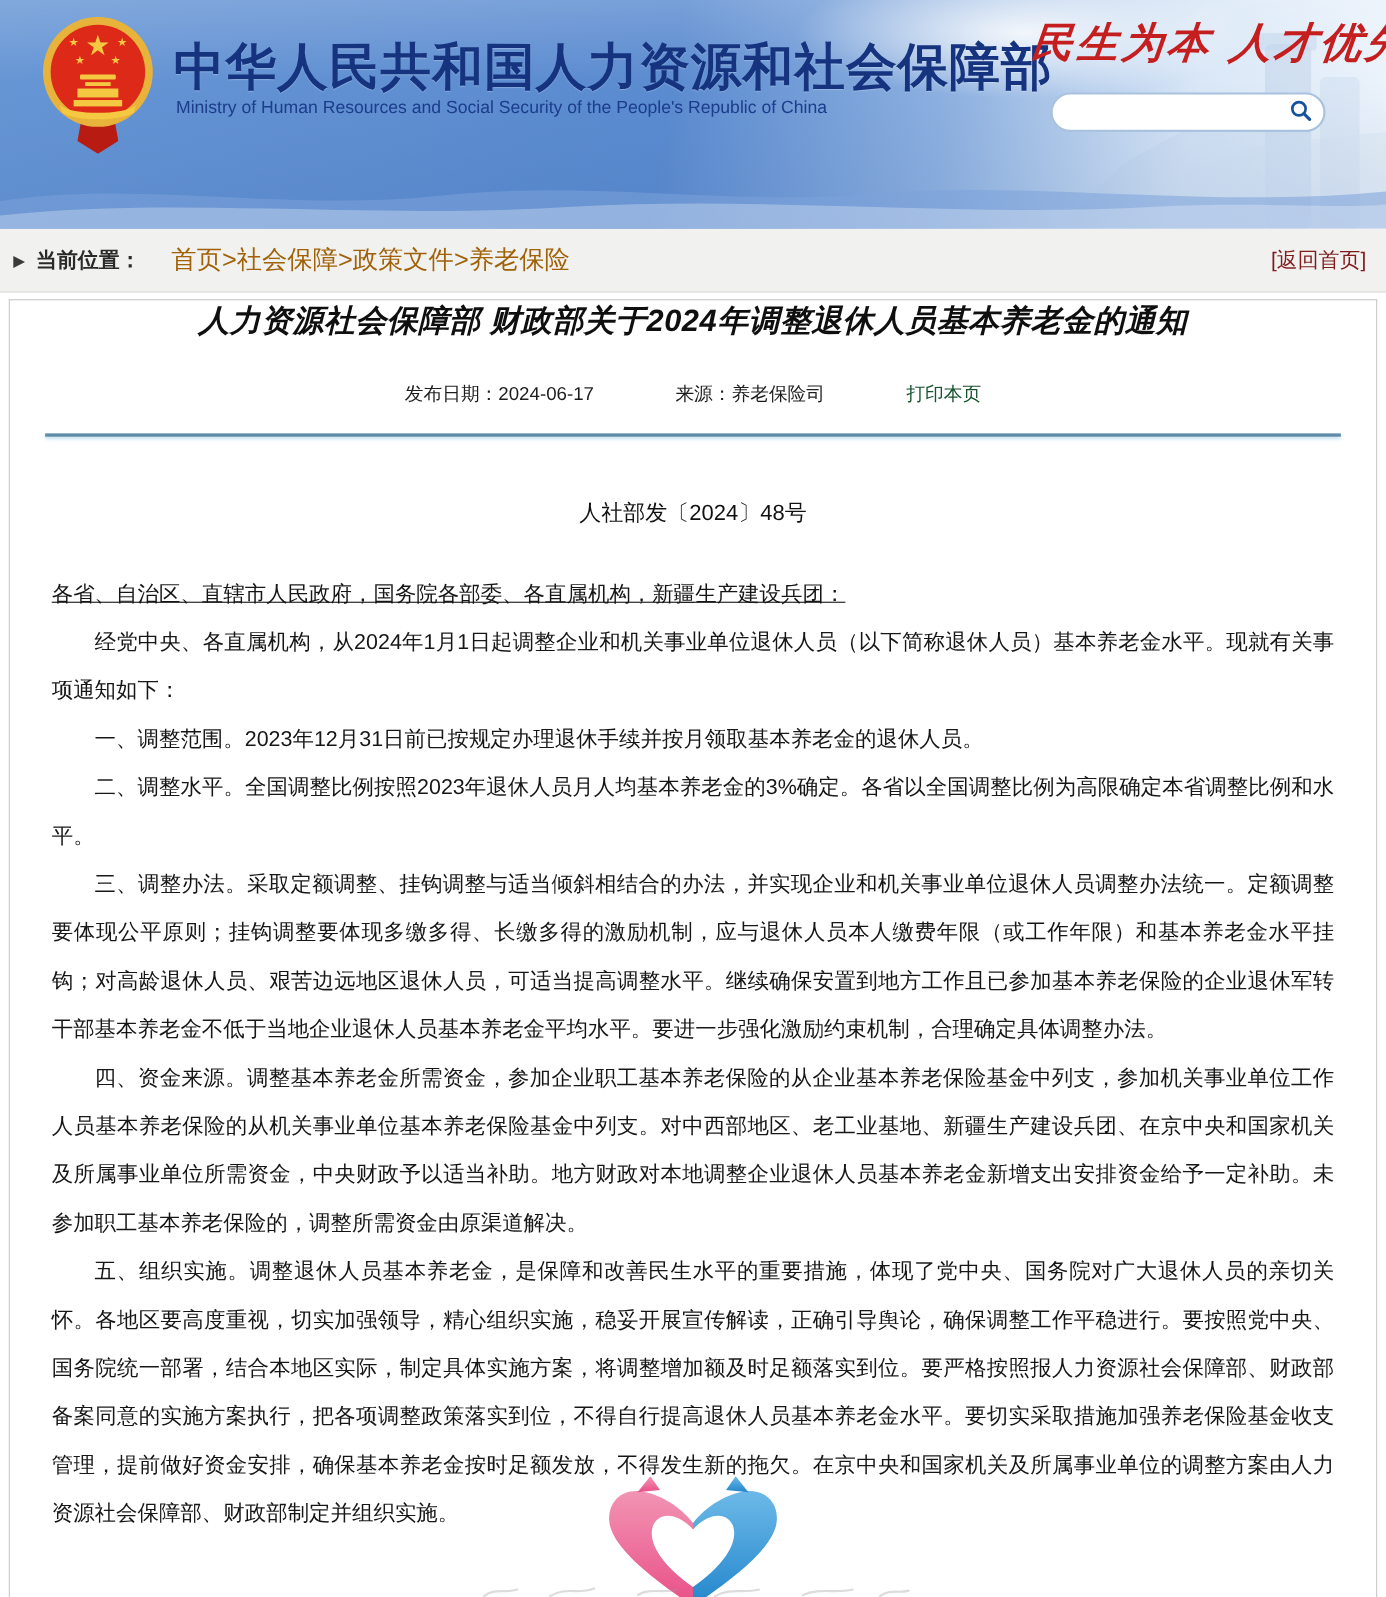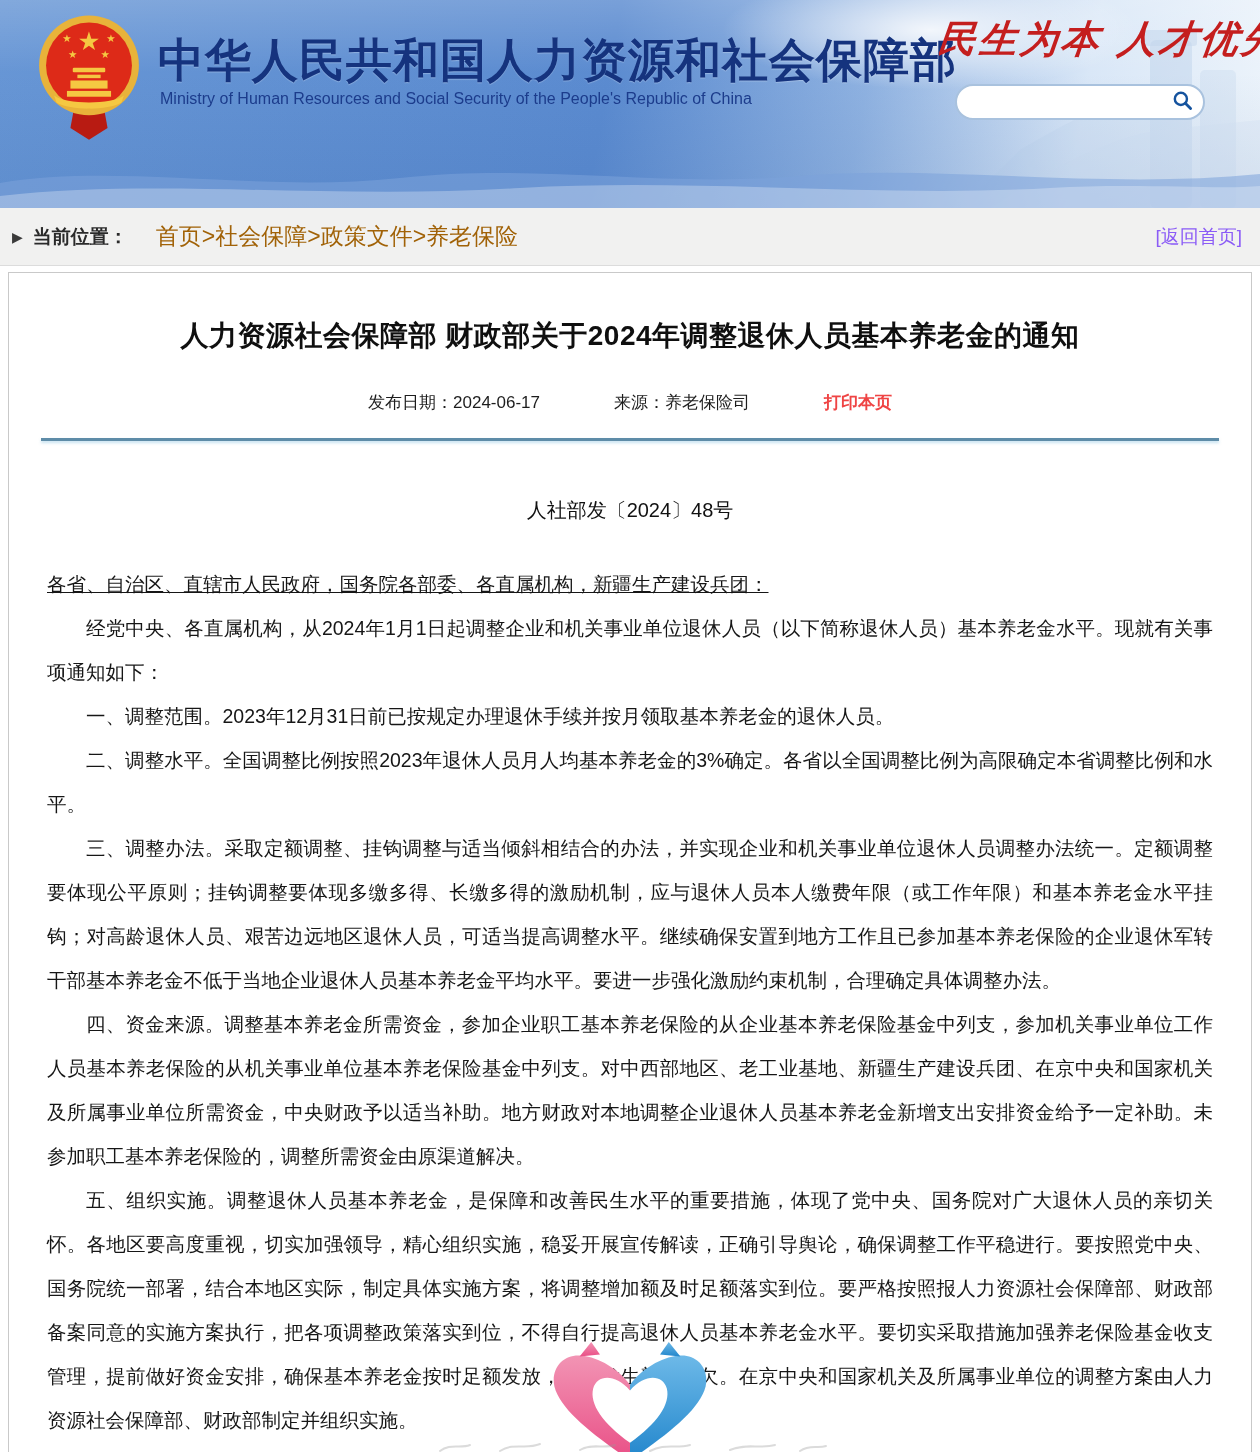--- a/index.html
+++ b/index.html
@@ -56,36 +56,36 @@
 
   
   .breadcrumb-bar {
     position:absolute; left:0; top:208px; width:1260px; height:58px;
     background:#f1f1f0; border-bottom:1px solid #dcdcdc;
     display:flex; align-items:center; padding:0 18px 0 12px;
   }
   .crumb-arrow { color:#3a3a3a; font-size:14px; margin-right:10px; }
   .crumb-label { font-size:19px; font-weight:bold; color:#2a2a2a; margin-right:28px; }
   .crumb-path  { font-size:23px; color:#a16207; }
-  .back-home   { margin-left:auto; font-size:19px; color:#8b5cf6; text-decoration:none; }
+  .back-home   { margin-left:auto; font-size:19px; color:#7f1d1d; text-decoration:none; }
 
   
   .content-panel {
     position:absolute; left:8px; right:8px; top:272px; bottom:0;
     background:#fff; border:1px solid #c9c9c9; border-bottom:none;
   }
   .article-title {
-    margin-top:44px; text-align:center;
-    font-size:28px; font-weight:bold; color:#0f0f0f; letter-spacing:.5px;
+    text-align:center;
+    font-size:28px; font-weight:bold; color:#0f0f0f; letter-spacing:.5px;font-style:italic;
   }
   .article-meta {
     margin-top:36px; display:flex; justify-content:center; gap:74px;
     font-size:17px; color:#1d1d1d;
   }
-  .article-meta .print-link { color:#ef4444; text-decoration:none;font-weight:bold; }
+  .article-meta .print-link { color:#14532d; text-decoration:none; }
   .title-divider {
     margin:24px 32px 0 32px; height:3px; background:#5e8ca8;
     box-shadow:0 2px 3px rgba(150,200,225,.55);
   }
   .doc-number {
     margin-top:56px; text-align:center; font-size:20px; color:#111;
   }
   .article-body {
     margin:38px 38px 0 38px; font-size:19.5px; line-height:44px;
     text-align:justify; color:#161616;

